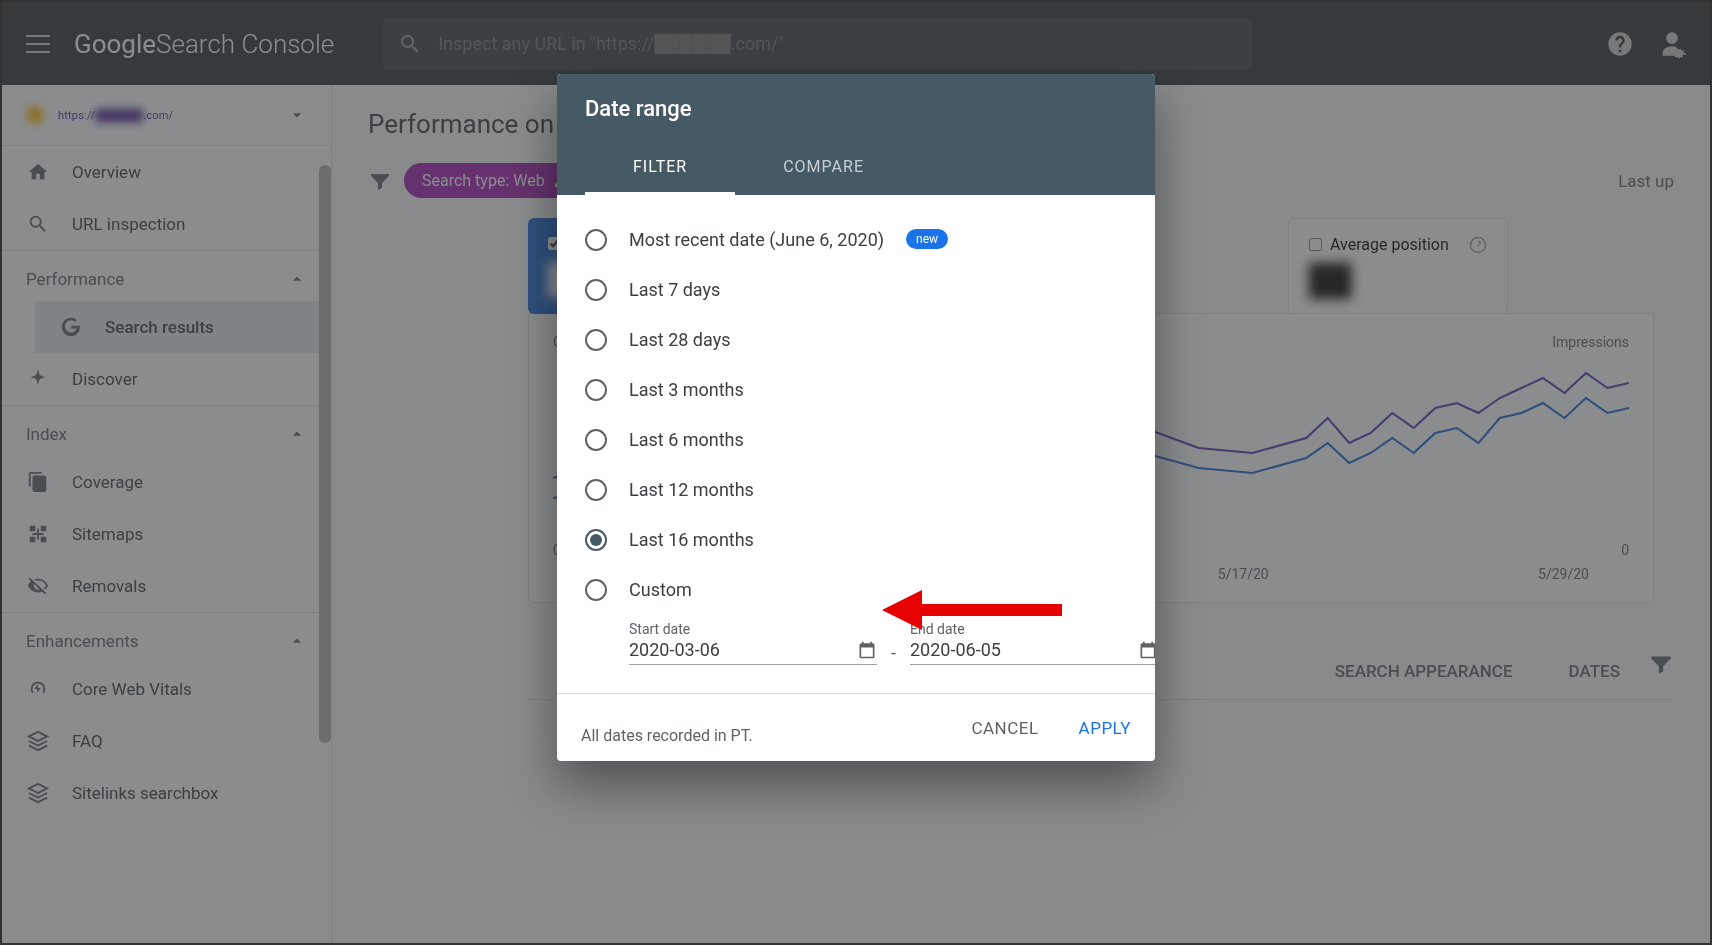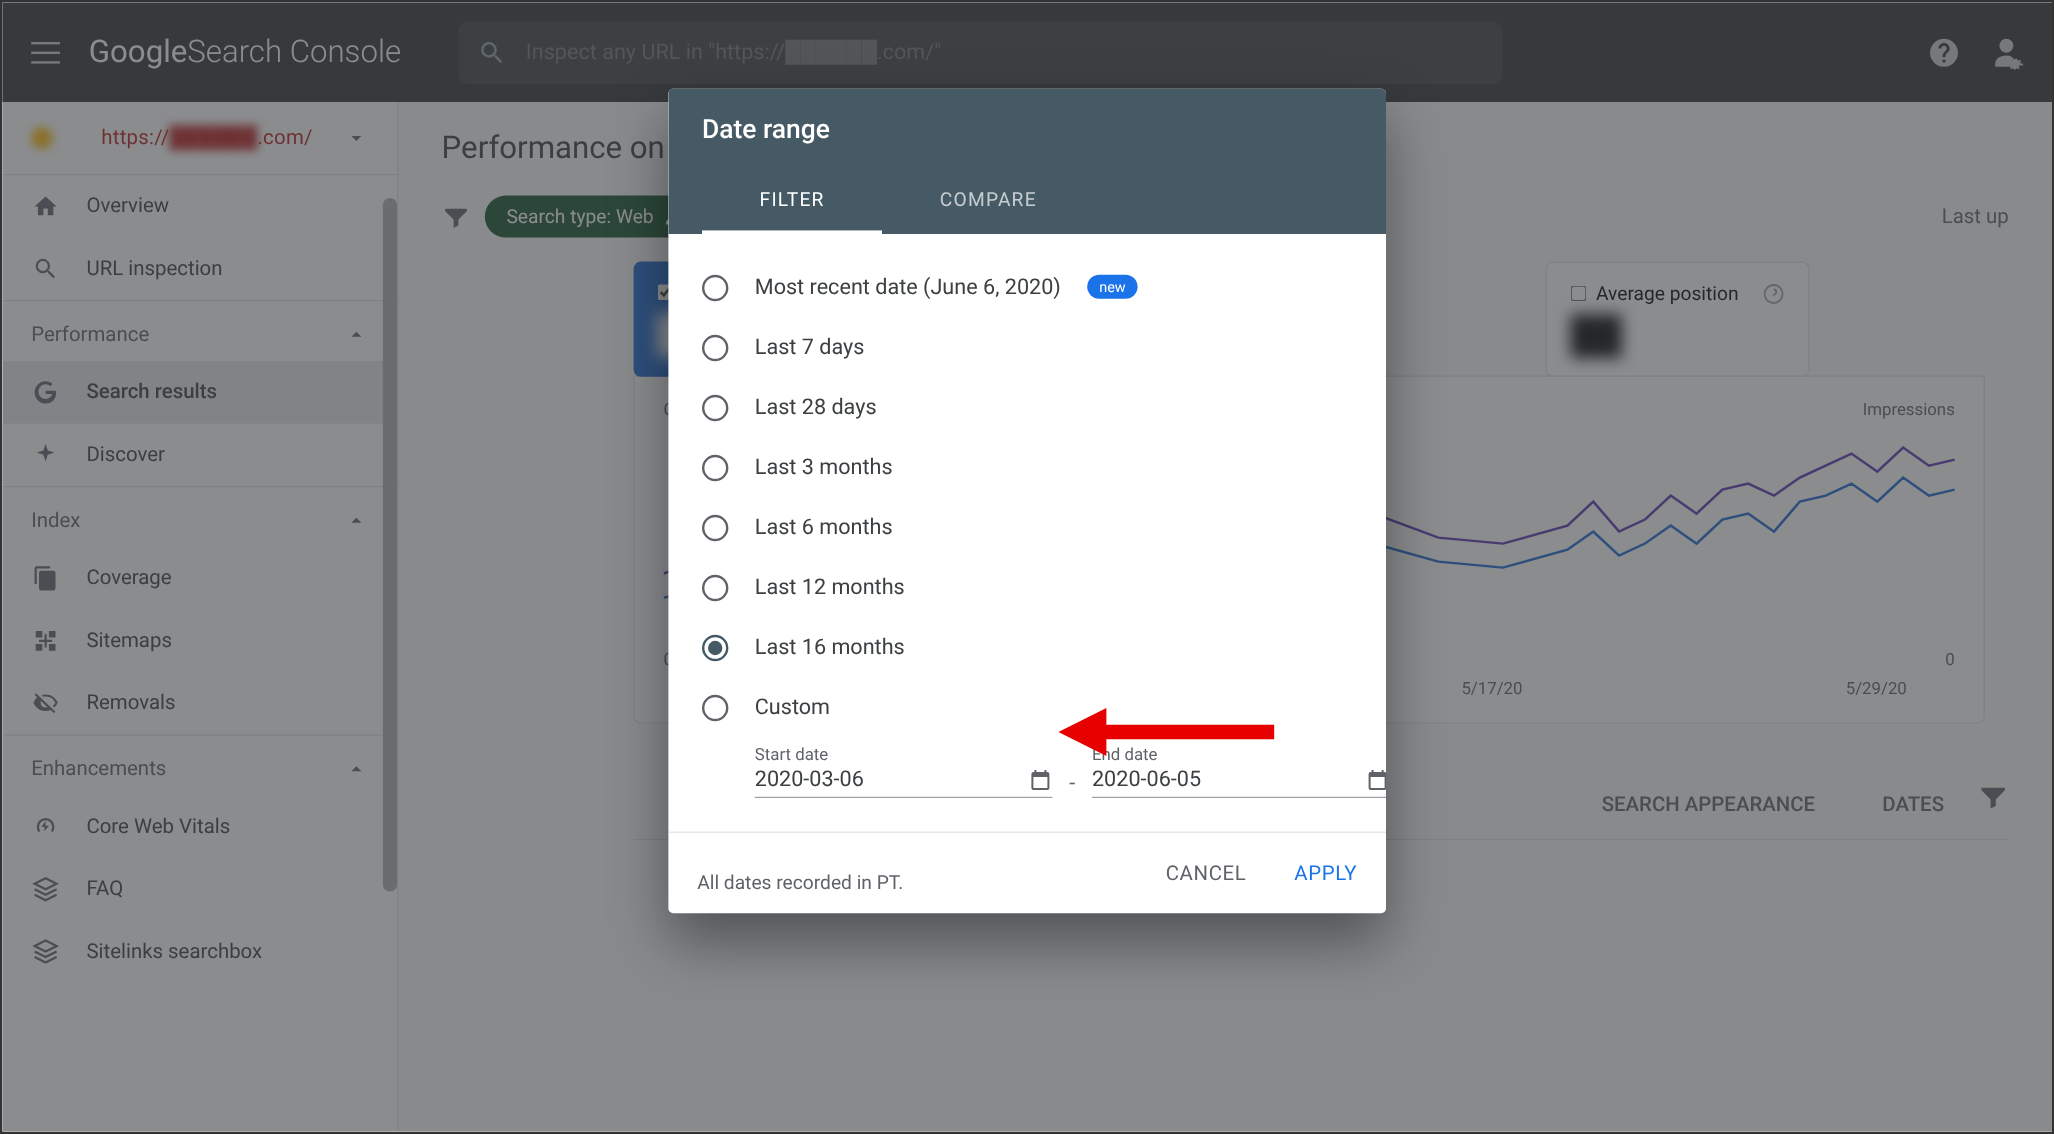--- a/index.html
+++ b/index.html
@@ -15,35 +15,35 @@
 .search-bar input { background: transparent; border: none; color: #aab; font-size: 18px; flex: 1; outline: none; }
 .header-right { margin-left: auto; display: flex; gap: 24px; }
 .header-icon { width: 28px; height: 28px; }
 
 .layout { display: flex; height: calc(100% - 83px); }
 .sidebar { width: 330px; background: #fff; border-right: 1px solid #e0e0e0; position: relative; }
 .sidebar-scroll { position: absolute; right: 0; top: 80px; bottom: 200px; width: 12px; background: #b0b0b0; border-radius: 6px; }
 
 .property-select { padding: 20px 24px; display: flex; align-items: center; border-bottom: 1px solid #e0e0e0; }
 .property-dot { width: 18px; height: 18px; border-radius: 50%; background: #fb0; margin-right: 14px; filter: blur(4px); }
-.property-text { flex: 1; color: #b91c1c; font-size: 17px; letter-spacing: 0.2px; text-align: center; }
+.property-text { flex: 1; color: #4c1d95; font-size: 11px; letter-spacing: 0.2px; }
 .property-text .blur { filter: blur(4px); }
 
 .sidebar-item { display: flex; align-items: center; padding: 14px 24px; color: #3c4043; font-size: 17px; cursor: pointer; }
-.sidebar-item.active { background: #e8eaed; font-weight: 500; }
+.sidebar-item.active { background: #e8eaed; font-weight: 500; margin-left: 33px; }
 .sidebar-item .icon { width: 24px; height: 24px; margin-right: 22px; display: flex; align-items: center; justify-content: center; }
 .sidebar-section { padding: 18px 24px 12px; color: #5f6368; font-size: 17px; display: flex; align-items: center; justify-content: space-between; }
 .sidebar-divider { border-top: 1px solid #e0e0e0; }
 
 .main { flex: 1; background: #fafafa; padding: 24px 36px; overflow: hidden; }
 .page-title { font-size: 26px; color: #3c4043; margin-bottom: 24px; }
 
 .filter-bar { display: flex; align-items: center; gap: 12px; margin-bottom: 20px; }
 .filter-icon { color: #5f6368; }
-.chip { background: #14532d; color: #fff; border-radius: 20px; padding: 8px 18px; font-size: 16px; display: flex; align-items: center; gap: 8px; }
+.chip { background: #a21caf; color: #fff; border-radius: 20px; padding: 8px 18px; font-size: 16px; display: flex; align-items: center; gap: 8px; }
 .updated-text { margin-left: auto; color: #5f6368; font-size: 17px; }
 .metric-card { background: #fff; border: 1px solid #e0e0e0; border-radius: 6px; padding: 16px 20px; width: 220px; display: flex; flex-direction: column; gap: 8px; }
 .metric-card.active { background: #1967d2; color: #fff; border: none; }
 .metric-label { display: flex; align-items: center; gap: 8px; font-size: 16px; }
 .metric-value { font-size: 30px; font-weight: 400; filter: blur(6px); }
 .metric-help { margin-left: auto; }
 
 .chart-area { background: #fff; border: 1px solid #e0e0e0; border-radius: 0 0 6px 6px; padding: 20px 24px; margin-top: -1px; }
 .chart-top { display: flex; justify-content: space-between; font-size: 14px; color: #5f6368; margin-bottom: 8px; }
 .chart-body { height: 200px; position: relative; }

